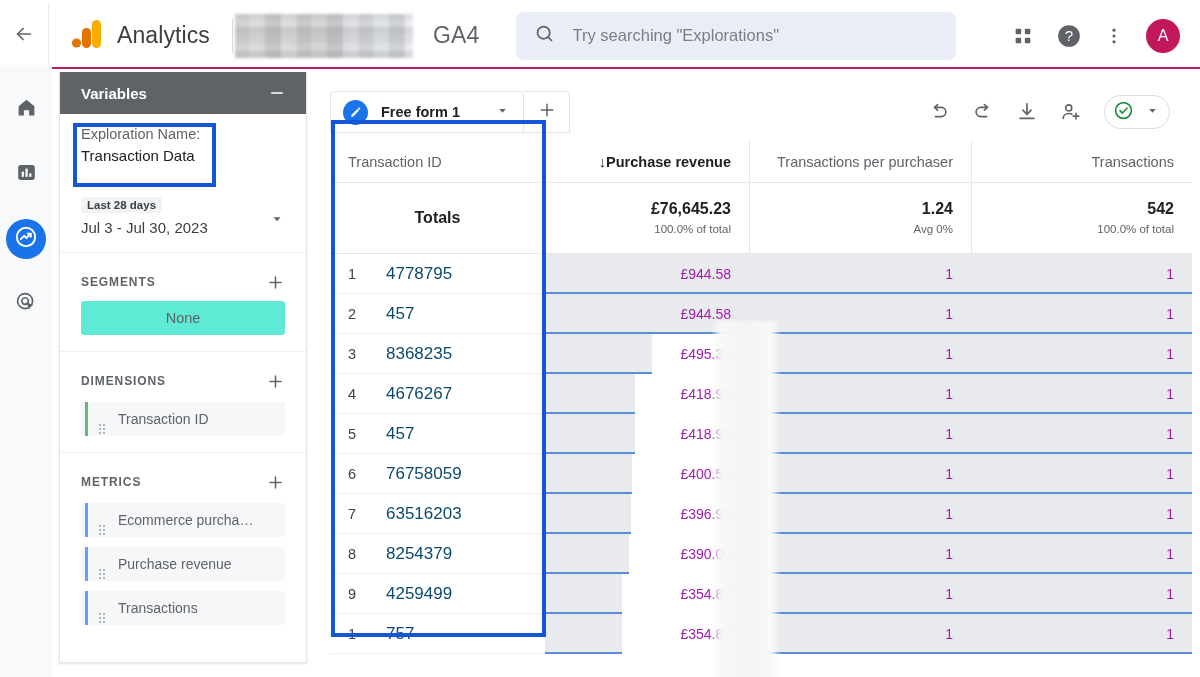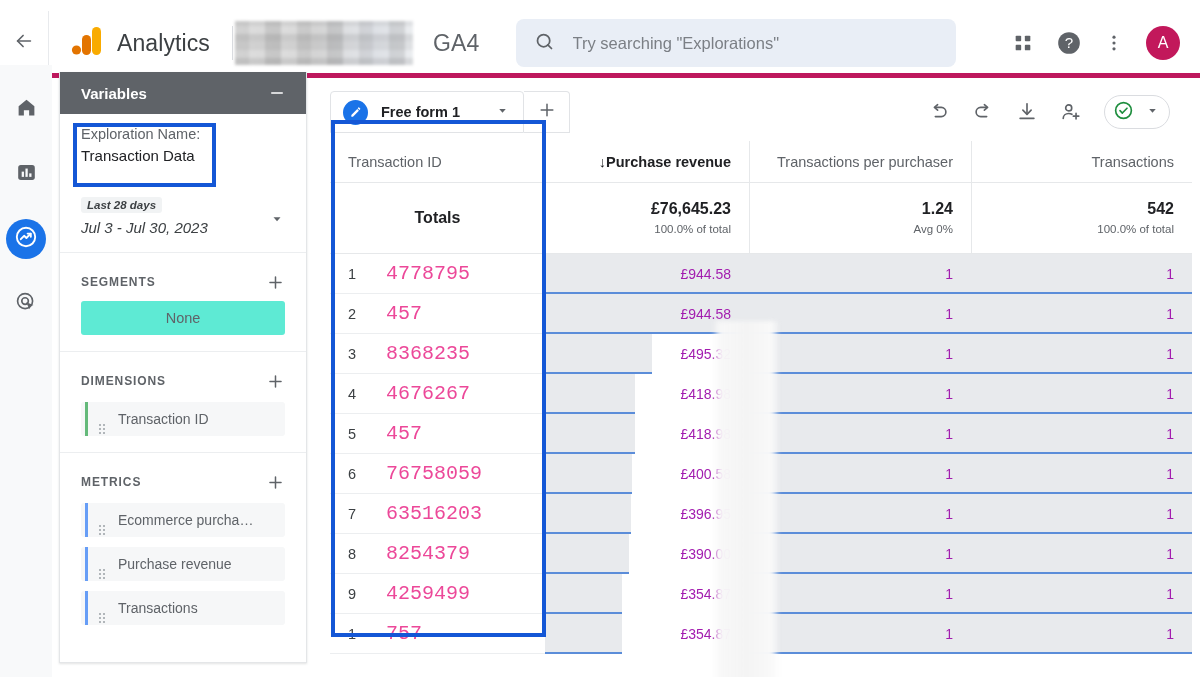--- a/index.html
+++ b/index.html
@@ -5,22 +5,22 @@
   * { box-sizing: border-box; margin: 0; padding: 0; }
   html, body {
     width: 1200px; height: 677px;
     font-family: "Liberation Sans", sans-serif;
     background: #fff; overflow: hidden;
     -webkit-font-smoothing: antialiased;
   }
 
   
   .topbar {
-    position: absolute; left: 0; top: 13px; width: 1200px; height: 65px;
-    background: #fff; border-bottom: 5px solid #be185d;
+    position: absolute; left: 0; top: 4px; width: 1200px; height: 65px;
+    background: #fff; border-bottom: 2px solid #be185d;
     display: flex; align-items: center;
   }
   .back-btn {
     width: 48px; height: 65px; display: flex; align-items: center; justify-content: center;
     color: #5f6368; cursor: pointer;
   }
   .topbar-divider { width: 1px; height: 65px; background: #e8eaed; }
   .brand { display: flex; align-items: center; gap: 14px; padding-left: 22px; }
   .ga-logo { display: block; }
   .brand-name { font-size: 23px; color: #3c4043; letter-spacing: .1px; }
@@ -74,21 +74,21 @@
   .var-header {
     height: 42px; background: #5f6368; color: #fff;
     display: flex; align-items: center; justify-content: space-between;
     padding: 0 20px 0 21px;
   }
   .var-header-title { font-size: 15px; font-weight: bold; }
   .minus-btn { cursor: pointer; display: flex; }
   .explor-box { padding: 10px 21px 14px; }
   .explor-label { font-size: 14.5px; color: #5f6368; line-height: 21px; }
   .explor-value { font-size: 15px; color: #202124; line-height: 22px; }
-  .daterange { padding: 14px 21px 16px; border-bottom: 1px solid #eceef0; position: relative; font-style: italic; }
+  .daterange { padding: 14px 21px 16px; border-bottom: 1px solid #eceef0; position: relative; }
   .pill {
     display: inline-block; background: #f1f3f4; color: #3c4043;
     font-size: 11.5px; font-weight: bold; padding: 2px 6px; border-radius: 3px;
   }
   .daterange-value { font-size: 15px; color: #3c4043; margin-top: 6px; }
   .caret-down { position: absolute; right: 22px; bottom: 22px; cursor: pointer; }
   .sec-head {
     display: flex; align-items: center; justify-content: space-between;
     padding: 0 21px; height: 34px; margin-top: 12px;
   }
@@ -173,21 +173,21 @@
   }
   .tot-row .c-id { align-items: center; }
   .tot-label { font-size: 16px; color: #202124; font-weight: bold; }
   .tot-row .c-rev, .tot-row .c-tpp, .tot-row .c-tx { align-items: flex-end; padding-right: 18px; }
   .tot-big { font-size: 16px; color: #202124; font-weight: bold; line-height: 22px; }
   .tot-sub { font-size: 11.5px; color: #5f6368; line-height: 18px; }
 
   .drow .tcell { height: 40px; display: flex; align-items: center; }
   .drow .c-id { padding-left: 18px; border-bottom: 1px solid #eceef0; }
   .rank { font-size: 14.5px; color: #3c4043; width: 38px; flex: none; }
-  .idval { font-size: 20px; color: #ec4899; font-family: Liberation Mono, monospace; }
+  .idval { font-size: 17px; color: #0c4a6e; }
   .bar-cell { justify-content: flex-end; padding-right: 18px; }
   .bar-fill { position: absolute; left: 0; top: 0; bottom: 2px; background: #e8eaed; }
   .bar-line { position: absolute; left: 0; bottom: 0; height: 2px; background: #5b8dd9; }
   .bar-val { position: relative; font-size: 14px; color: #a21caf; }
 
   
   .id-blur {
     position: absolute; left: 396px; top: 238px; width: 68px; height: 396px;
     background: linear-gradient(90deg,
       rgba(255,255,255,0) 0%, rgba(248,248,248,.97) 12%,

